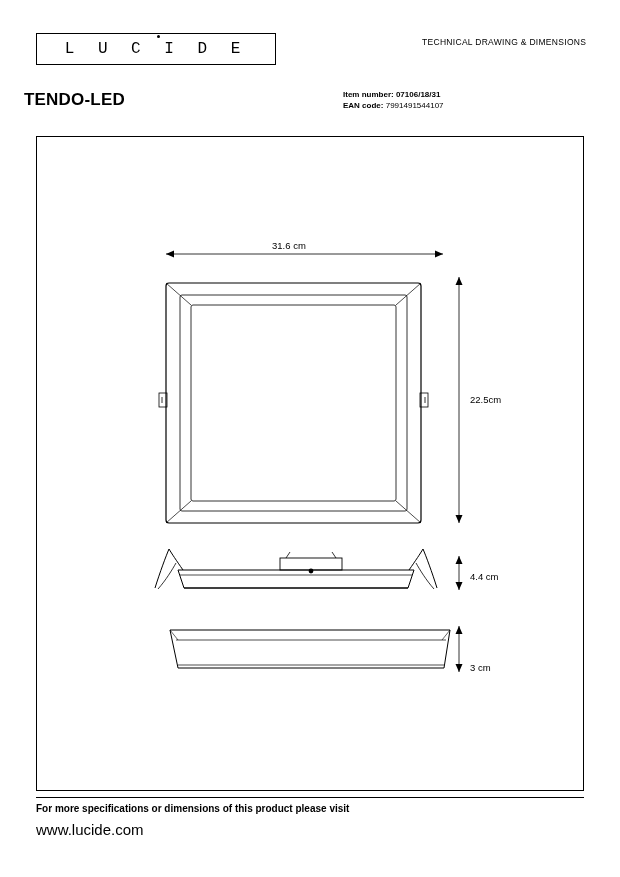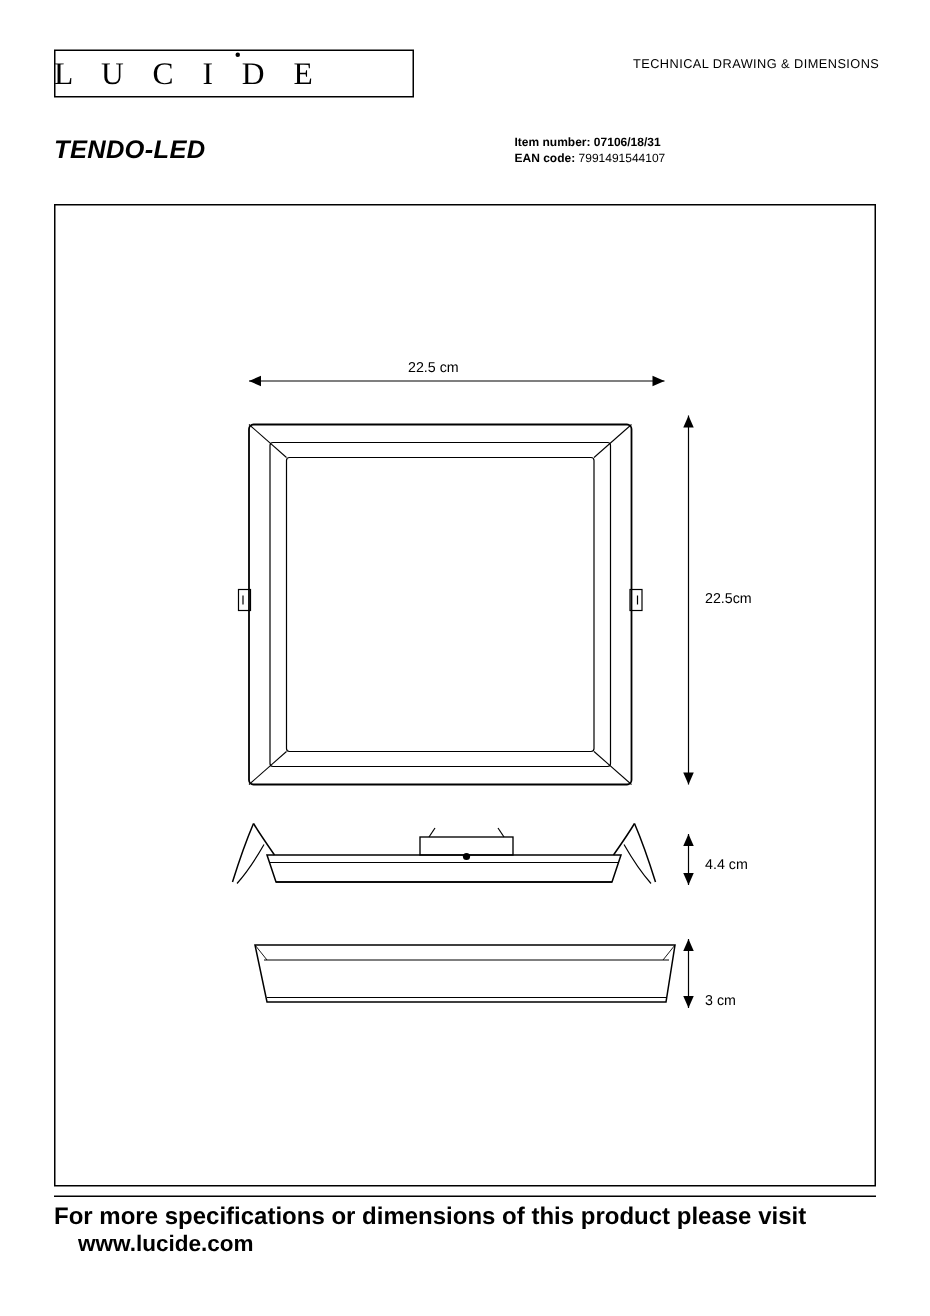--- a/index.html
+++ b/index.html
@@ -30,23 +30,24 @@
     border: 1px solid #000;
     box-sizing: border-box;
   }
   .logo-text {
     position: absolute;
     left: 36px;
     top: 33px;
     width: 240px;
     height: 32px;
     line-height: 32px;
-    font-size: 21px;
+    text-align: center;
+    font-size: 16px;
     letter-spacing: 7px;
-    font-family: Liberation Serif, serif;
+    font-family: Liberation Mono, monospace;
     color: #000;
   }
   .logo-dot {
     position: absolute;
     left: 157px;
     top: 35px;
     width: 3px;
     height: 3px;
     background: #000;
     border-radius: 50%;
@@ -57,26 +58,25 @@
     left: 386px;
     top: 37px;
     font-size: 8.5px;
     letter-spacing: 0.3px;
     color: #000;
     margin-left: 36px;
   }
 
   .product-title {
     position: absolute;
-    left: 36px;
+    left: 24px;
     top: 90px;
     font-size: 17px;
     font-weight: bold;
     letter-spacing: 0.2px;
-    font-style: italic;
   }
 
   .item-block {
     position: absolute;
     left: 302px;
     top: 89px;
     font-size: 8px;
     line-height: 11px;
     margin-left: 41px;
   }
@@ -99,29 +99,29 @@
     left: 36px;
     top: 797px;
     width: 548px;
     height: 0;
     border-top: 1px solid #000;
   }
   .footer-text {
     position: absolute;
     left: 36px;
     top: 803px;
-    font-size: 16px;
+    font-size: 10px;
     font-weight: bold;
   }
   .footer-url {
     position: absolute;
-    left: 52px;
+    left: 36px;
     top: 821px;
     font-size: 15px;
-    font-weight: bold;
+    font-weight: normal;
   }
 
   
   .draw {
     position: absolute;
     left: 0;
     top: 0;
     width: 620px;
     height: 877px;
     pointer-events: none;
@@ -213,21 +213,21 @@
       <line x1="178" y1="665" x2="444" y2="665" stroke-width="0.7"></line>
       <line x1="170" y1="630" x2="178" y2="640" stroke-width="0.6"></line>
       <line x1="450" y1="630" x2="442" y2="640" stroke-width="0.6"></line>
 
       <line x1="459" y1="626" x2="459" y2="672" stroke-width="0.8"></line>
       <polygon points="459,626 455.5,634 462.5,634" fill="#000" stroke="none"></polygon>
       <polygon points="459,672 455.5,664 462.5,664" fill="#000" stroke="none"></polygon>
     </g>
   </svg>
 
-  <div class="dim-label" style="left:272px; top:240px;">22.5 cm</div>
+  <div class="dim-label" style="left:272px; top:240px;">31.6 cm</div>
   <div class="dim-label" style="left:470px; top:394px;">22.5cm</div>
   <div class="dim-label" style="left:470px; top:571px;">4.4 cm</div>
   <div class="dim-label" style="left:470px; top:643px;margin-top:19px;">3 cm</div>
 
   <div class="footer-line"></div>
   <div class="footer-text">For more specifications or dimensions of this product please visit</div>
   <div class="footer-url">www.lucide.com</div>
 
 </div>
 

